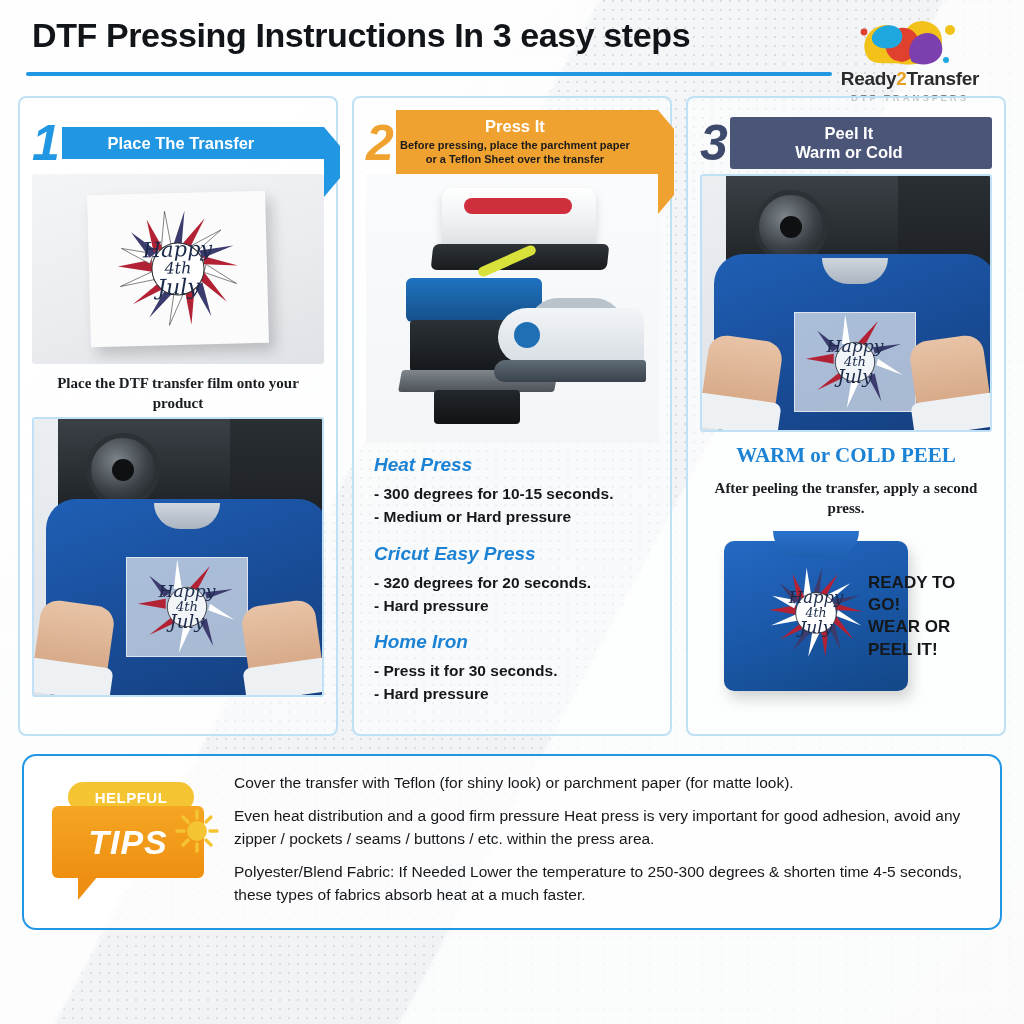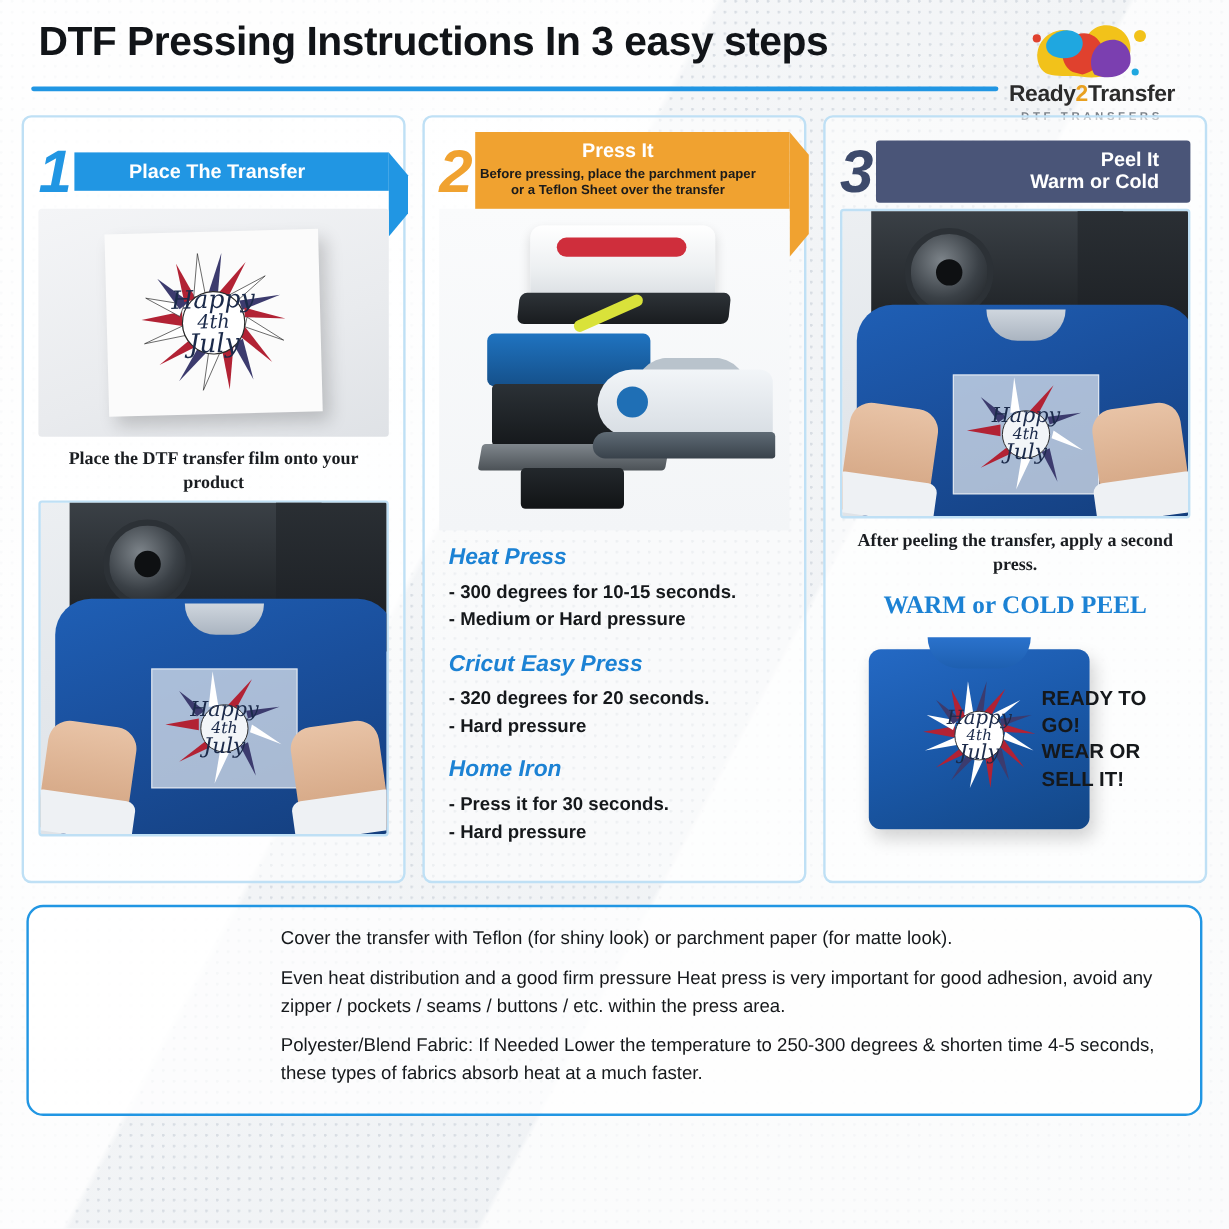--- a/index.html
+++ b/index.html
@@ -77,21 +77,21 @@
   .stepnum.blue { color: #2196e3; }
   .stepnum.orange { color: #f0a230; }
   .stepnum.navy { color: #3d4a6b; }
   .ribbon {
     position: relative; flex: 1; padding: 7px 26px 7px 2px;
     color: #fff; font-weight: bold; text-align: center;
     font-size: 16.5px; line-height: 1.15;
   }
   .ribbon.blue { background: #2196e3; }
   .ribbon.orange { background: #f0a230; }
-  .ribbon.navy { background: #4a5578; border-radius: 3px; text-align: right; }
+  .ribbon.navy { background: #4a5578; border-radius: 3px; text-align: center; }
   .ribbon.blue::after, .ribbon.orange::after {
     content: ""; position: absolute; right: -16px; top: 0; width: 0; height: 100%;
     border-style: solid; border-width: 19px 0 19px 16px;
   }
   .ribbon.blue::after { border-color: transparent transparent transparent #2196e3; }
   .ribbon.orange::after { border-color: transparent transparent transparent #f0a230; }
   .ribbon-sub {
     display: block; font-size: 11px; font-weight: bold; margin-top: 3px; color: #1b1b1b;
     line-height: 1.25;
   }
@@ -508,22 +508,22 @@
                 <div class="l2">4th</div>
                 <div class="l3">July</div>
               </div>
             </div>
           </div>
         </div>
         <div class="hand left"></div>
         <div class="hand right"></div>
       </div>
 
+      <div class="caption blue">WARM or COLD PEEL</div>
       <div class="caption">After peeling the transfer, apply a second press.</div>
-      <div class="caption blue">WARM or COLD PEEL</div>
 
       <div class="folded-wrap">
         <div class="folded" style="margin-right:60px">
           <div class="design">
             <svg class="rays" width="132" height="126" viewBox="0 0 132 126">
               <g transform="translate(66,63)">
                 <path d="M-60,-4 L-26,-10 L-26,2 Z" fill="#b22234"></path>
                 <path d="M-56,-22 L-24,-16 L-28,-6 Z" fill="#ffffff"></path>
                 <path d="M-46,-38 L-20,-18 L-28,-12 Z" fill="#3c3b6e"></path>
                 <path d="M-30,-50 L-14,-20 L-24,-18 Z" fill="#b22234"></path>
@@ -547,26 +547,45 @@
             <div class="script">
               <div class="l1">Happy</div>
               <div class="l2">4th</div>
               <div class="l3">July</div>
             </div>
           </div>
         </div>
         <div class="ready">
           <div>READY TO GO!</div>
           <div>WEAR OR</div>
-          <div>SELL IT!</div>
+          <div>PEEL IT!</div>
         </div>
       </div>
     </div>
   </div>
 
   <div class="tips">
+    <div class="tips-badge">
+      <div class="tips-yellow">HELPFUL</div>
+      <div class="tips-orange">TIPS</div>
+      <svg class="sunburst" width="46" height="46" viewBox="0 0 46 46">
+        <g fill="#f5c433">
+          <circle cx="23" cy="23" r="10"></circle>
+          <g stroke="#f5c433" stroke-width="3.4" stroke-linecap="round">
+            <line x1="23" y1="3" x2="23" y2="10"></line>
+            <line x1="23" y1="36" x2="23" y2="43"></line>
+            <line x1="3" y1="23" x2="10" y2="23"></line>
+            <line x1="36" y1="23" x2="43" y2="23"></line>
+            <line x1="9" y1="9" x2="14" y2="14"></line>
+            <line x1="32" y1="32" x2="37" y2="37"></line>
+            <line x1="9" y1="37" x2="14" y2="32"></line>
+            <line x1="32" y1="14" x2="37" y2="9"></line>
+          </g>
+        </g>
+      </svg>
+    </div>
     <div class="tips-p">Cover the transfer with Teflon (for shiny look) or parchment paper (for matte look).</div>
     <div class="tips-p">Even heat distribution and a good firm pressure Heat press is very important for good adhesion, avoid any zipper / pockets / seams / buttons / etc. within the press area.</div>
     <div class="tips-p">Polyester/Blend Fabric: If Needed Lower the temperature to 250-300 degrees &amp; shorten time 4-5 seconds, these types of fabrics absorb heat at a much faster.</div>
   </div>
 
 </div>
 </div>
 
 </body></html>

